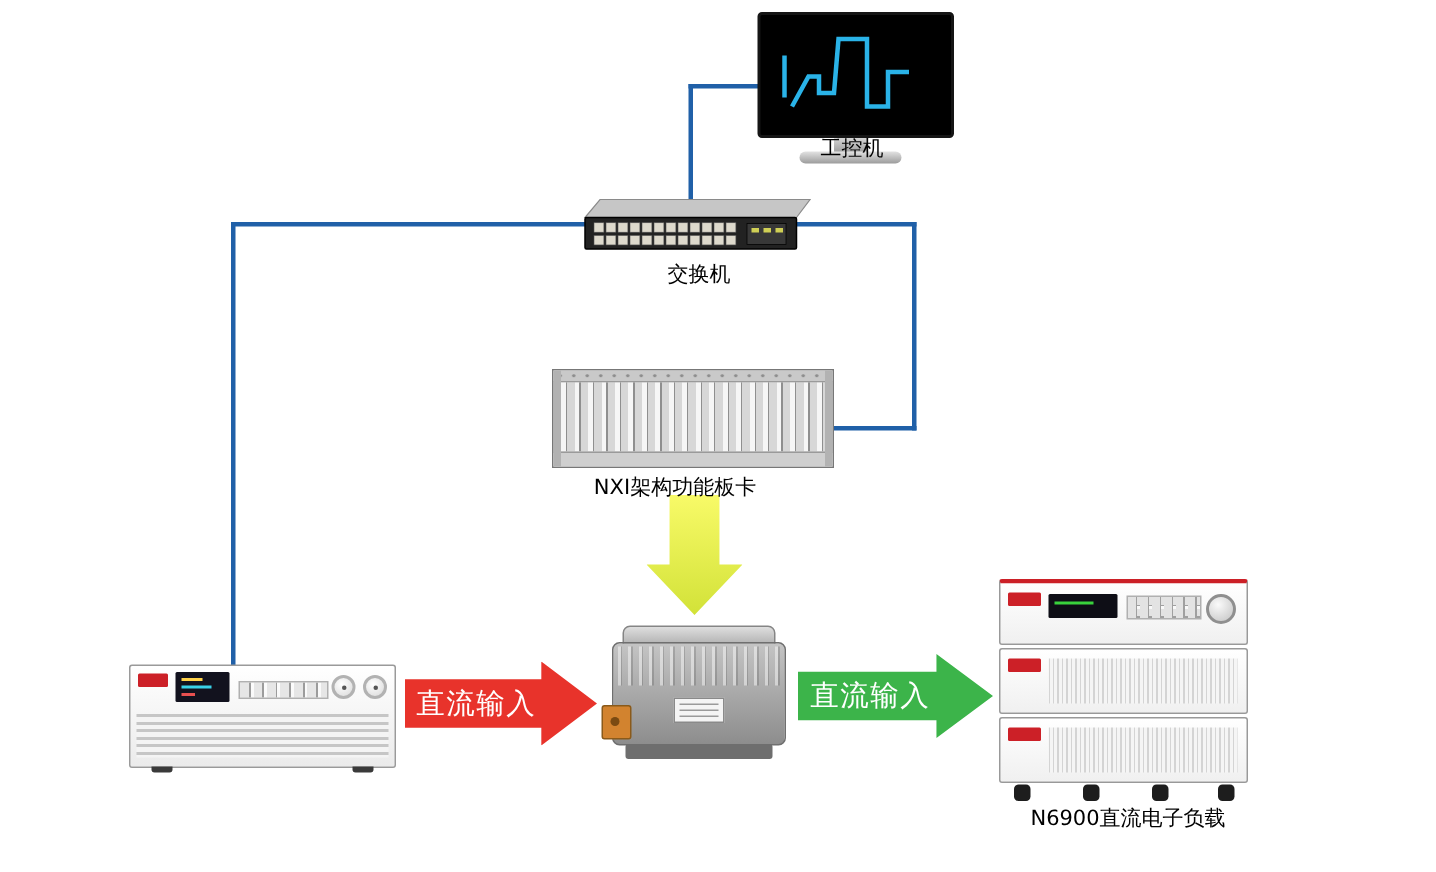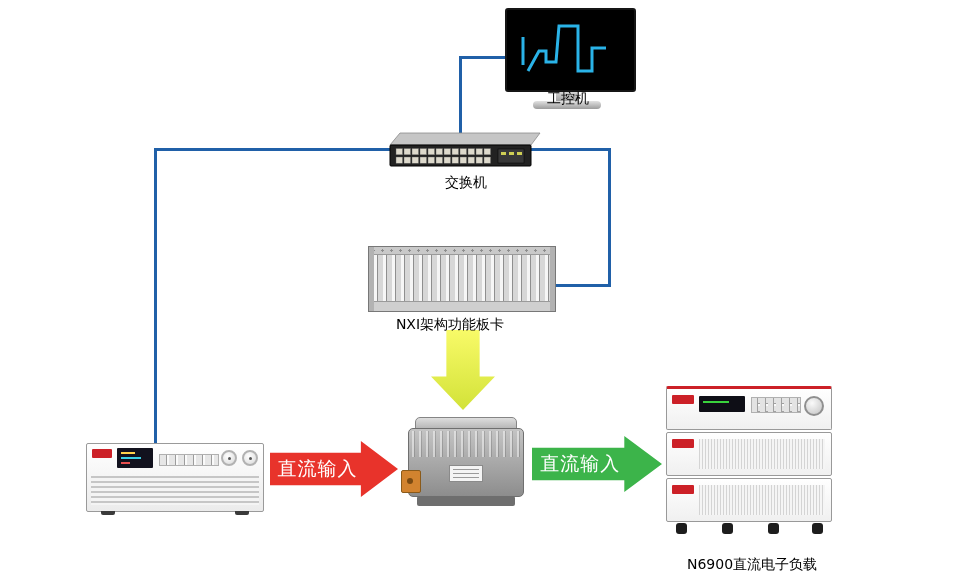--- a/index.html
+++ b/index.html
@@ -210,15 +210,15 @@
     </div>
     <div class="load-unit">
       <div class="ld-logo"></div>
       <div class="ld-vents"></div>
     </div>
     <div class="caster" style="left:10px"></div>
     <div class="caster" style="left:56px"></div>
     <div class="caster" style="left:102px"></div>
     <div class="caster" style="left:146px"></div>
   </div>
-  <div class="lbl" style="left:752px;top:556px">N6900直流电子负载</div>
+  <div class="lbl" style="left:752px;top:537px">N6900直流电子负载</div>
 
 </div>
 
 </body></html>

